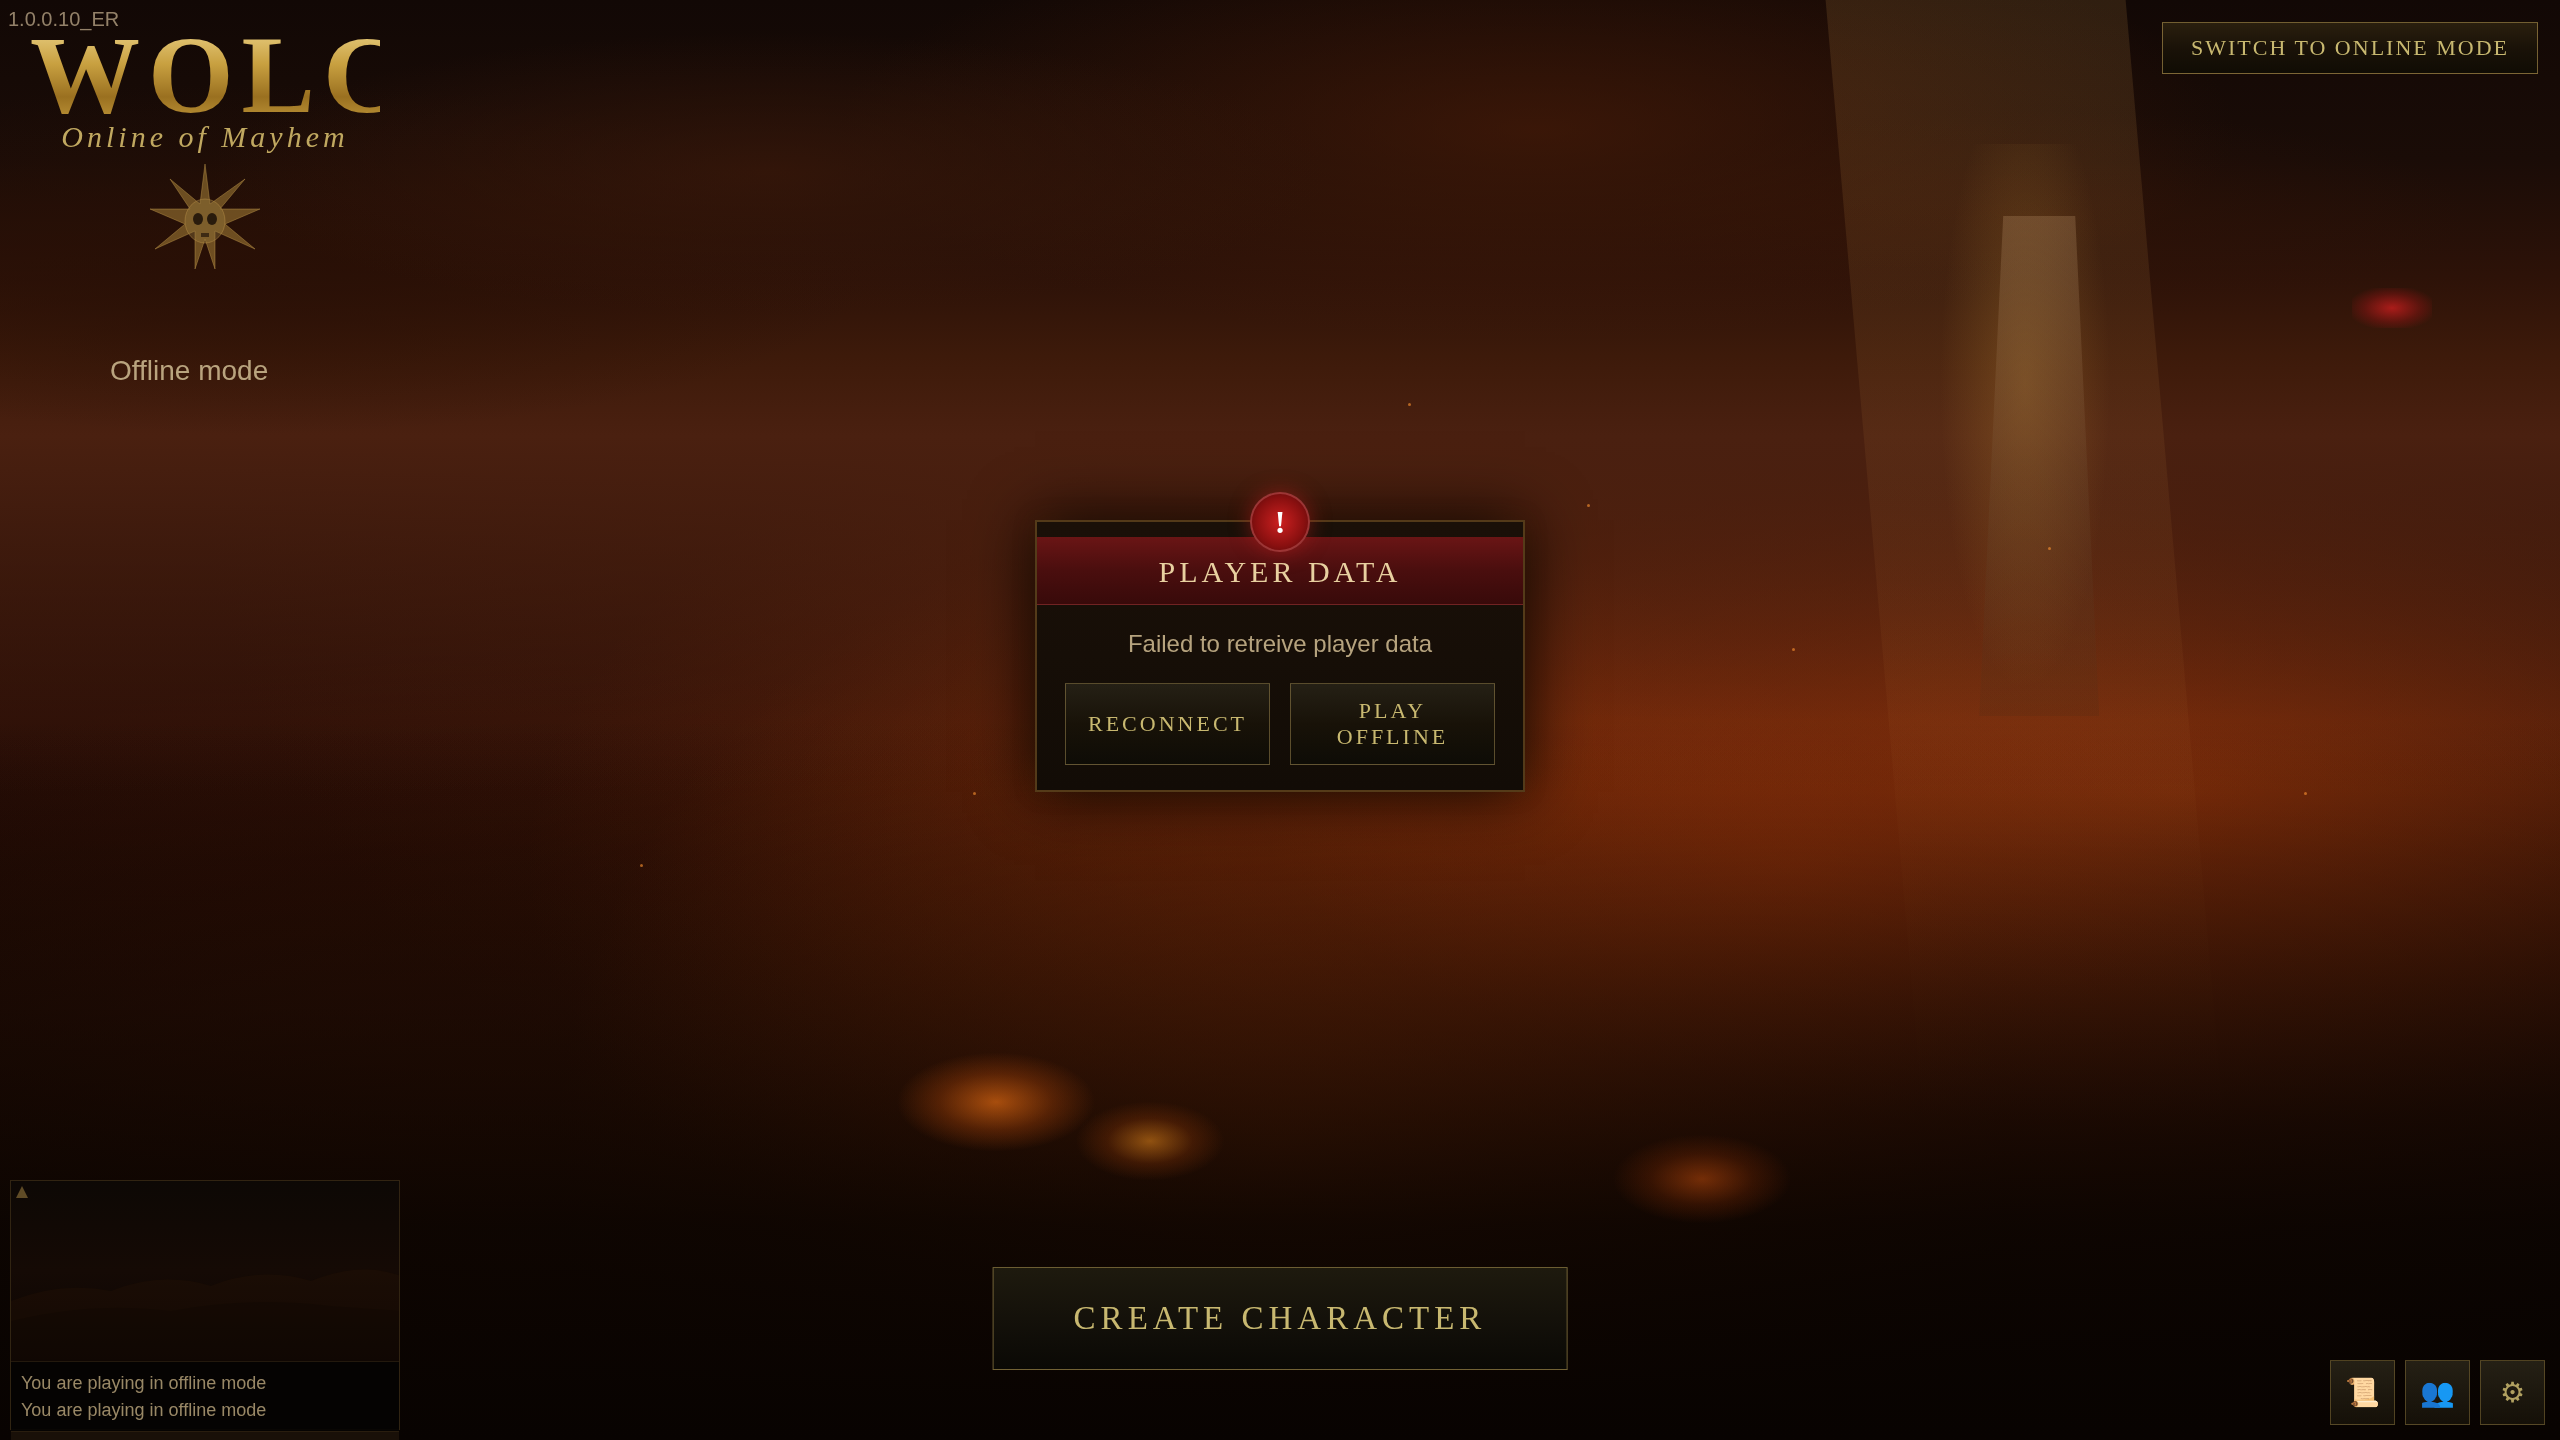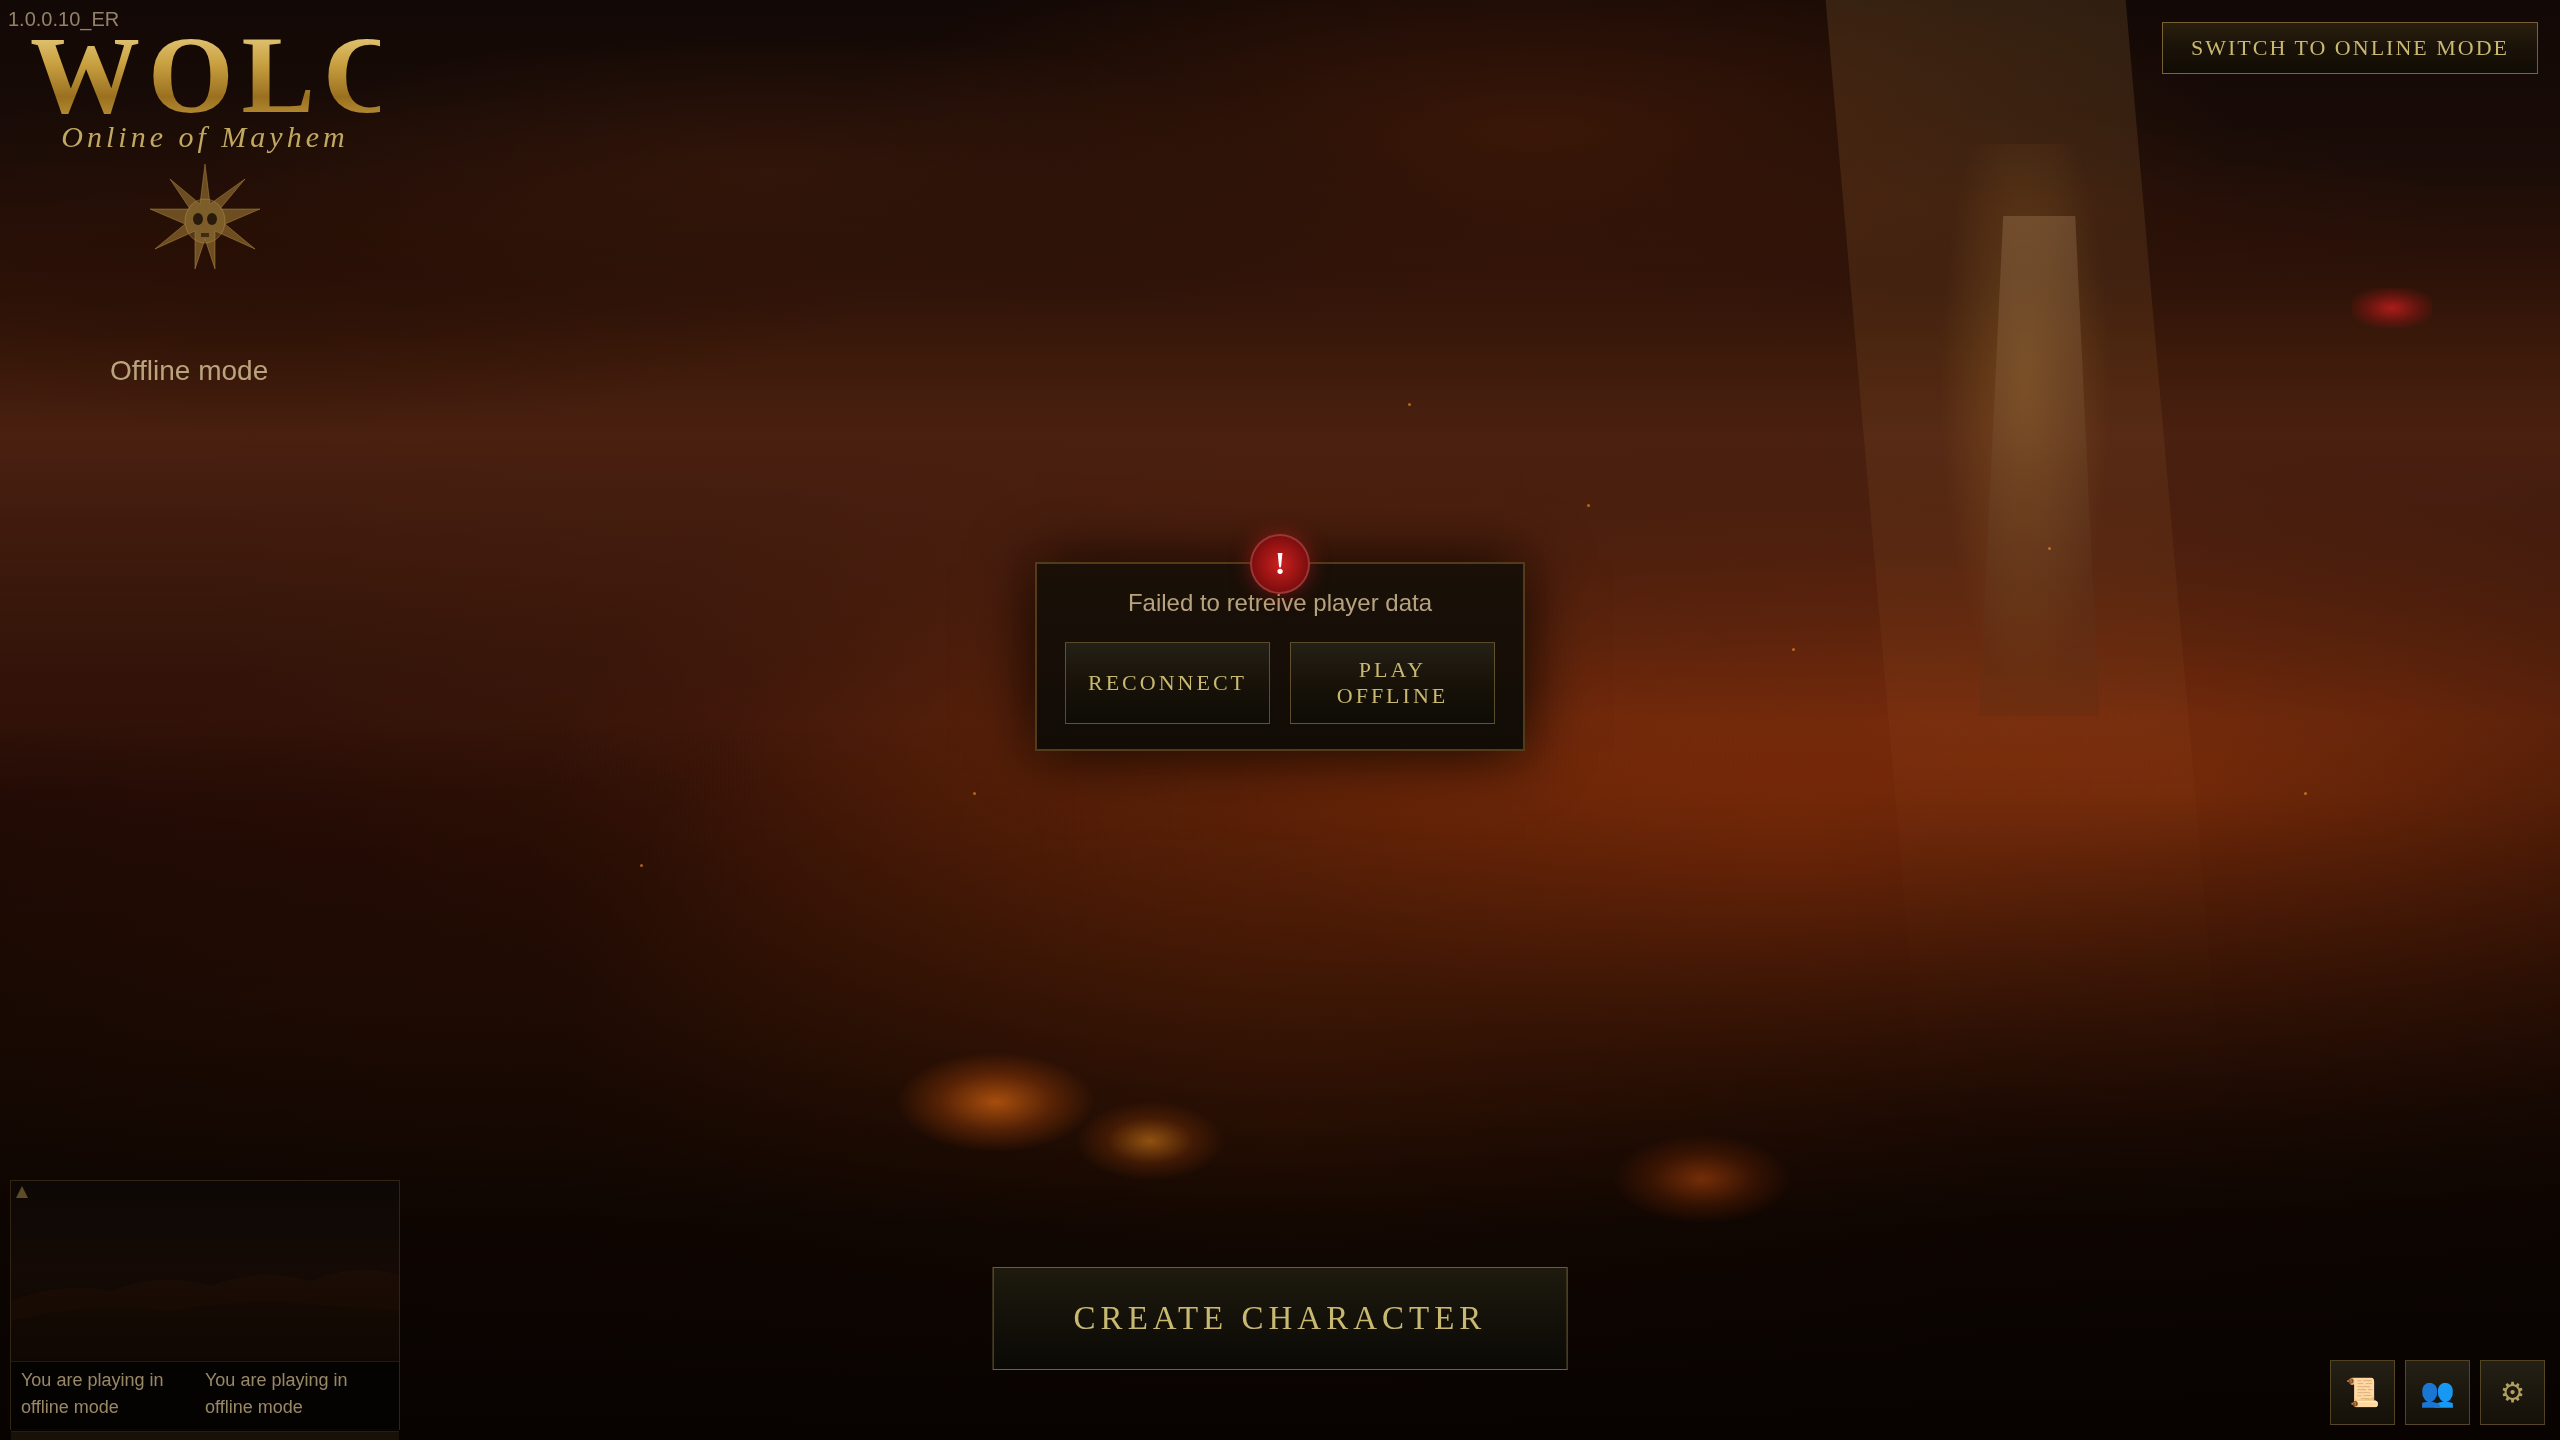--- a/index.html
+++ b/index.html
@@ -254,21 +254,21 @@
       clip-path: polygon(50% 0%, 0% 100%, 100% 100%);
     }
 
     .panel-log-area {
       width: 100%;
       height: 70px;
       background: rgba(5,3,2,0.9);
       border-top: 1px solid rgba(80,60,30,0.4);
       padding: 5px 10px;
       display: flex;
-      flex-direction: row;
+      flex-direction: column;
       justify-content: center;
     }
 
     .panel-log-text {
       color: rgba(180,160,120,0.85);
       font-size: 18px;
       font-family: Arial, sans-serif;
       line-height: 1.5;
     }
 
@@ -472,20 +472,23 @@
   <div class="panel-progress"></div>
 </div>
 
 <div class="modal-overlay">
   <div class="modal-dialog">
 
     <div class="modal-warning-icon">
       <span>!</span>
     </div>
 
+    <div class="modal-header">
+      <div class="modal-header-title">Player Data</div>
+    </div>
 
     <div class="modal-body">
       <div class="modal-message">Failed to retreive player data</div>
 
       <div class="modal-buttons">
         <button class="modal-btn">Reconnect</button>
         <button class="modal-btn">Play Offline</button>
       </div>
     </div>
   </div>

